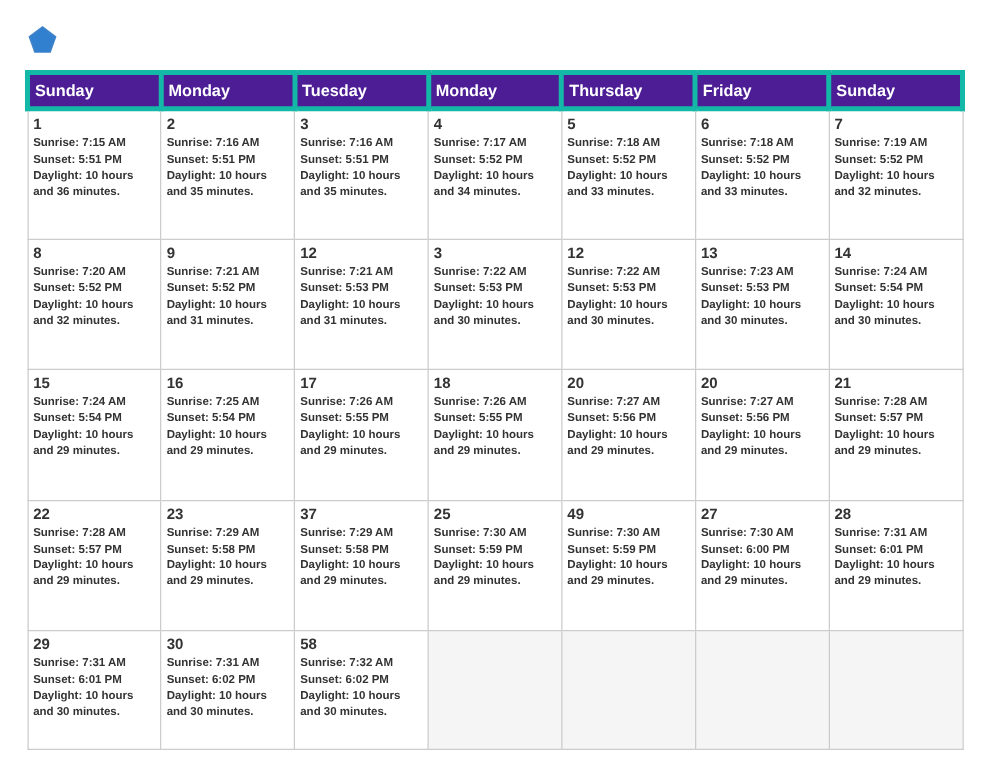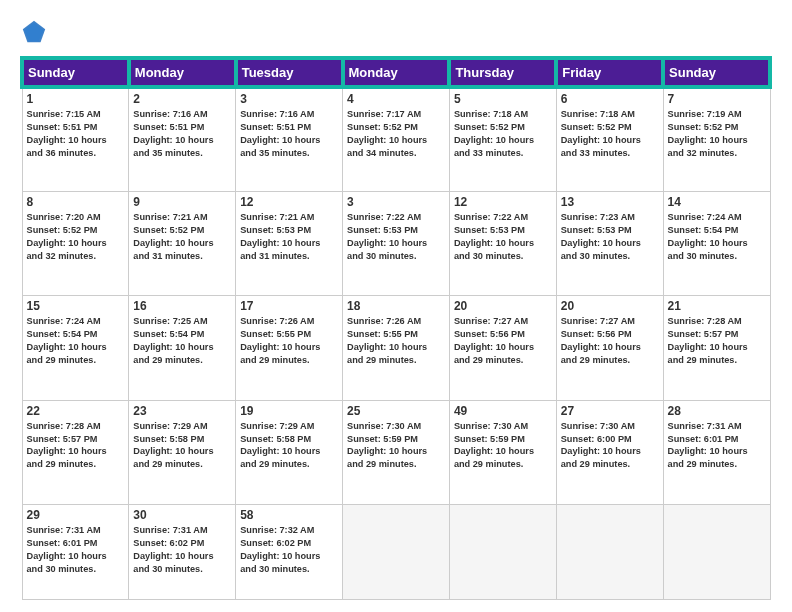--- a/index.html
+++ b/index.html
@@ -223,21 +223,21 @@
         <tr>
           <td>
             <span class="day-num">22</span>
             <div class="day-info">Sunrise: 7:28 AM<br>Sunset: 5:57 PM<br>Daylight: 10 hours and 29 minutes.</div>
           </td>
           <td>
             <span class="day-num">23</span>
             <div class="day-info">Sunrise: 7:29 AM<br>Sunset: 5:58 PM<br>Daylight: 10 hours and 29 minutes.</div>
           </td>
           <td>
-            <span class="day-num">19</span>
+            <span class="day-num">37</span>
             <div class="day-info">Sunrise: 7:29 AM<br>Sunset: 5:58 PM<br>Daylight: 10 hours and 29 minutes.</div>
           </td>
           <td>
             <span class="day-num">25</span>
             <div class="day-info">Sunrise: 7:30 AM<br>Sunset: 5:59 PM<br>Daylight: 10 hours and 29 minutes.</div>
           </td>
           <td>
             <span class="day-num">49</span>
             <div class="day-info">Sunrise: 7:30 AM<br>Sunset: 5:59 PM<br>Daylight: 10 hours and 29 minutes.</div>
           </td>

